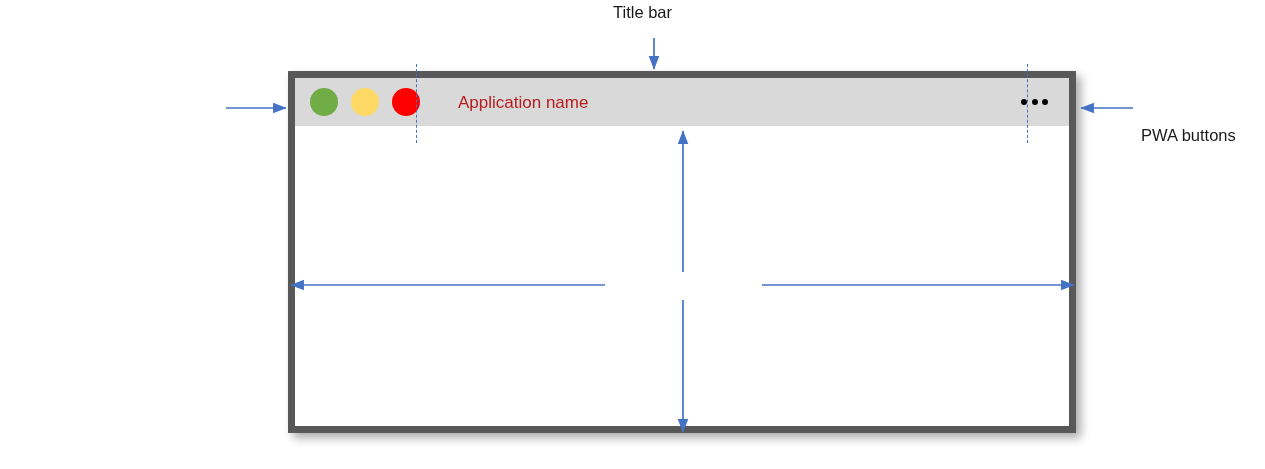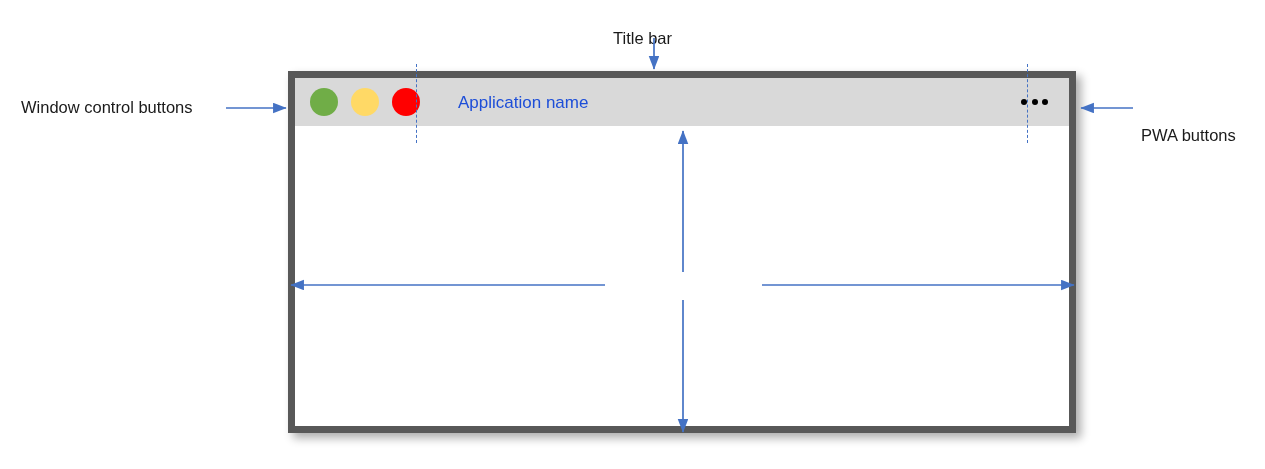--- a/index.html
+++ b/index.html
@@ -56,21 +56,21 @@
   }
   .win-dot {
     width: 28px;
     height: 28px;
     border-radius: 50%;
     display: block;
   }
   #app-title {
     margin-left: 38px;
     font-size: 17px;
-    color: #1d4ed8;
+    color: #b91c1c;
     font-family: "Liberation Sans", sans-serif;
     line-height: 1;
   }
   #pwa-buttons {
     position: absolute;
     right: 21px;
     top: 0;
     height: 48px;
     display: flex;
     align-items: center;
@@ -107,23 +107,22 @@
     width: 1265px;
     height: 469px;
     pointer-events: none;
   }
 </style>
 </head>
 <body>
 
 <div id="canvas">
 
-  <div class="anno-label" id="label-title-bar" style="left:613px; top:30px;">Title bar</div>
+  <div class="anno-label" id="label-title-bar" style="left:613px; top:4px;">Title bar</div>
 
-  <div class="anno-label" id="label-window-controls" style="left:21px; top:99px;">Window control buttons</div>
 
   <div class="anno-label" id="label-pwa-buttons" style="left:1141px; top:99px;margin-top:28px;">PWA buttons</div>
 
   <div class="anno-label" id="label-web-app-content" style="left:614px; top:276px; background:#ffffff; padding:0 9px;">Web app content</div>
 
   <div id="window-frame">
 
     <div id="title-bar">
 
       <div id="window-controls">

